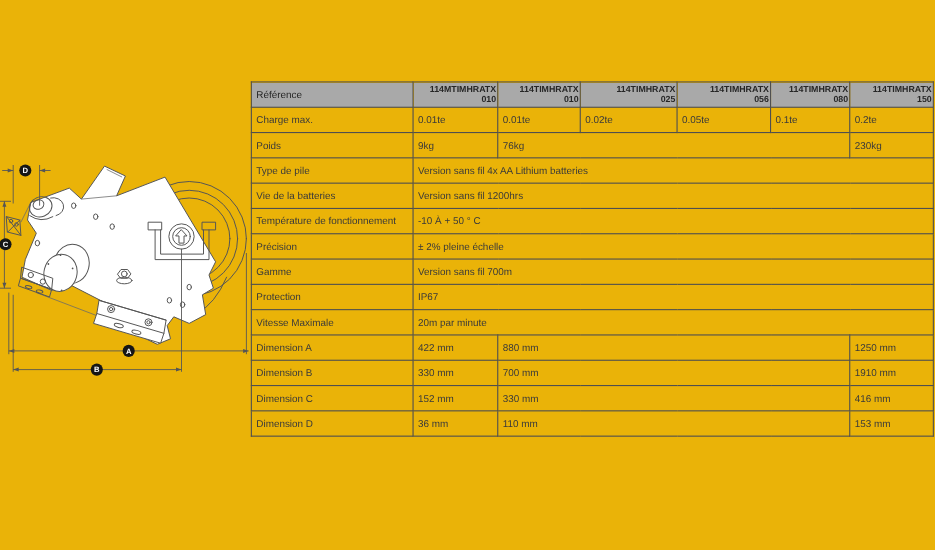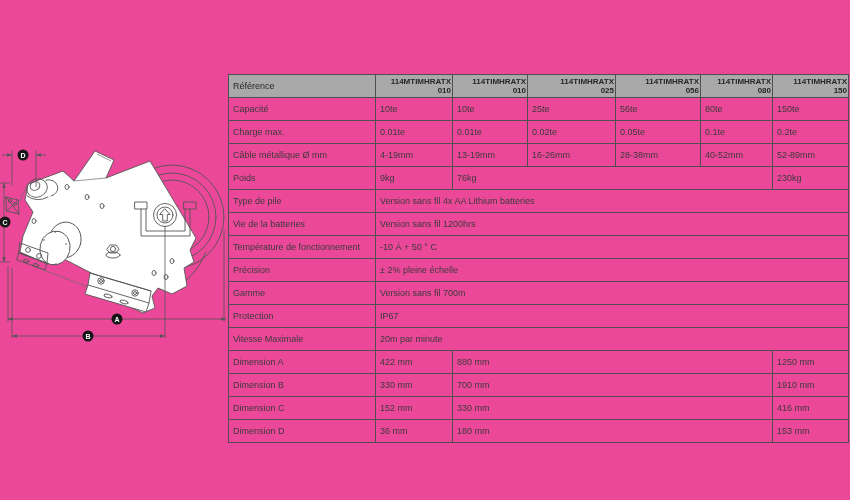--- a/index.html
+++ b/index.html
@@ -1,16 +1,16 @@
 <!DOCTYPE html>
 <html><head>
 <meta charset="utf-8">
 <style>
   html,body{margin:0;padding:0;background:#fff;}
-  .page{position:relative;width:850px;height:500px;background:#ec4899;overflow:hidden;
+  .page{position:relative;width:850px;height:500px;background:#eab308;overflow:hidden;
         font-family:"Liberation Sans","DejaVu Sans",sans-serif;color:#3b3b3b;}
   .drawing{position:absolute;left:0;top:140px;width:236px;height:215px;}
   .spec{position:absolute;left:228px;top:74px;width:620px;border-collapse:collapse;
         table-layout:fixed;font-size:9px;color:#3a3a3a;}
   .spec th,.spec td{border:1px solid #4f4f4f;padding:1px 4px;vertical-align:middle;
         overflow:hidden;white-space:nowrap;font-weight:normal;text-align:left;height:20px;}
   .spec thead th{background:#a9a9a9;color:#262626;}
   .spec thead th.model{font-weight:bold;font-size:8px;text-align:right;line-height:1.15;padding:1px 1px;}
   .spec td.center{text-align:left;}
   .spec tr{height:21.7px;}
@@ -176,47 +176,29 @@
             <div>080</div>
           </th>
           <th class="model">
             <div>114TIMHRATX</div>
             <div>150</div>
           </th>
         </tr>
       </thead>
     <tbody>
         <tr>
-          <th>Capacité</th>
-          <td colspan="1">10te</td>
-          <td colspan="1">10te</td>
-          <td colspan="1">25te</td>
-          <td colspan="1">56te</td>
-          <td colspan="1">80te</td>
-          <td colspan="1">150te</td>
-        </tr>
-        <tr>
           <th>Charge max.</th>
           <td colspan="1">0.01te</td>
           <td colspan="1">0.01te</td>
           <td colspan="1">0.02te</td>
           <td colspan="1">0.05te</td>
           <td colspan="1">0.1te</td>
           <td colspan="1">0.2te</td>
         </tr>
         <tr>
-          <th>Câble métallique Ø mm</th>
-          <td colspan="1">4-19mm</td>
-          <td colspan="1">13-19mm</td>
-          <td colspan="1">16-26mm</td>
-          <td colspan="1">28-38mm</td>
-          <td colspan="1">40-52mm</td>
-          <td colspan="1">52-89mm</td>
-        </tr>
-        <tr>
           <th>Poids</th>
           <td colspan="1">9kg</td>
           <td colspan="4">76kg</td>
           <td colspan="1">230kg</td>
         </tr>
         <tr>
           <th>Type de pile</th>
           <td colspan="6" class="center">Version sans fil 4x AA Lithium batteries</td>
         </tr>
         <tr>
@@ -257,19 +239,19 @@
         </tr>
         <tr>
           <th>Dimension C</th>
           <td colspan="1">152 mm</td>
           <td colspan="4">330 mm</td>
           <td colspan="1">416 mm</td>
         </tr>
         <tr>
           <th>Dimension D</th>
           <td colspan="1">36 mm</td>
-          <td colspan="4">180 mm</td>
+          <td colspan="4">110 mm</td>
           <td colspan="1">153 mm</td>
         </tr>
       </tbody>
   </table>
 
 </div>
 
 </body></html>

